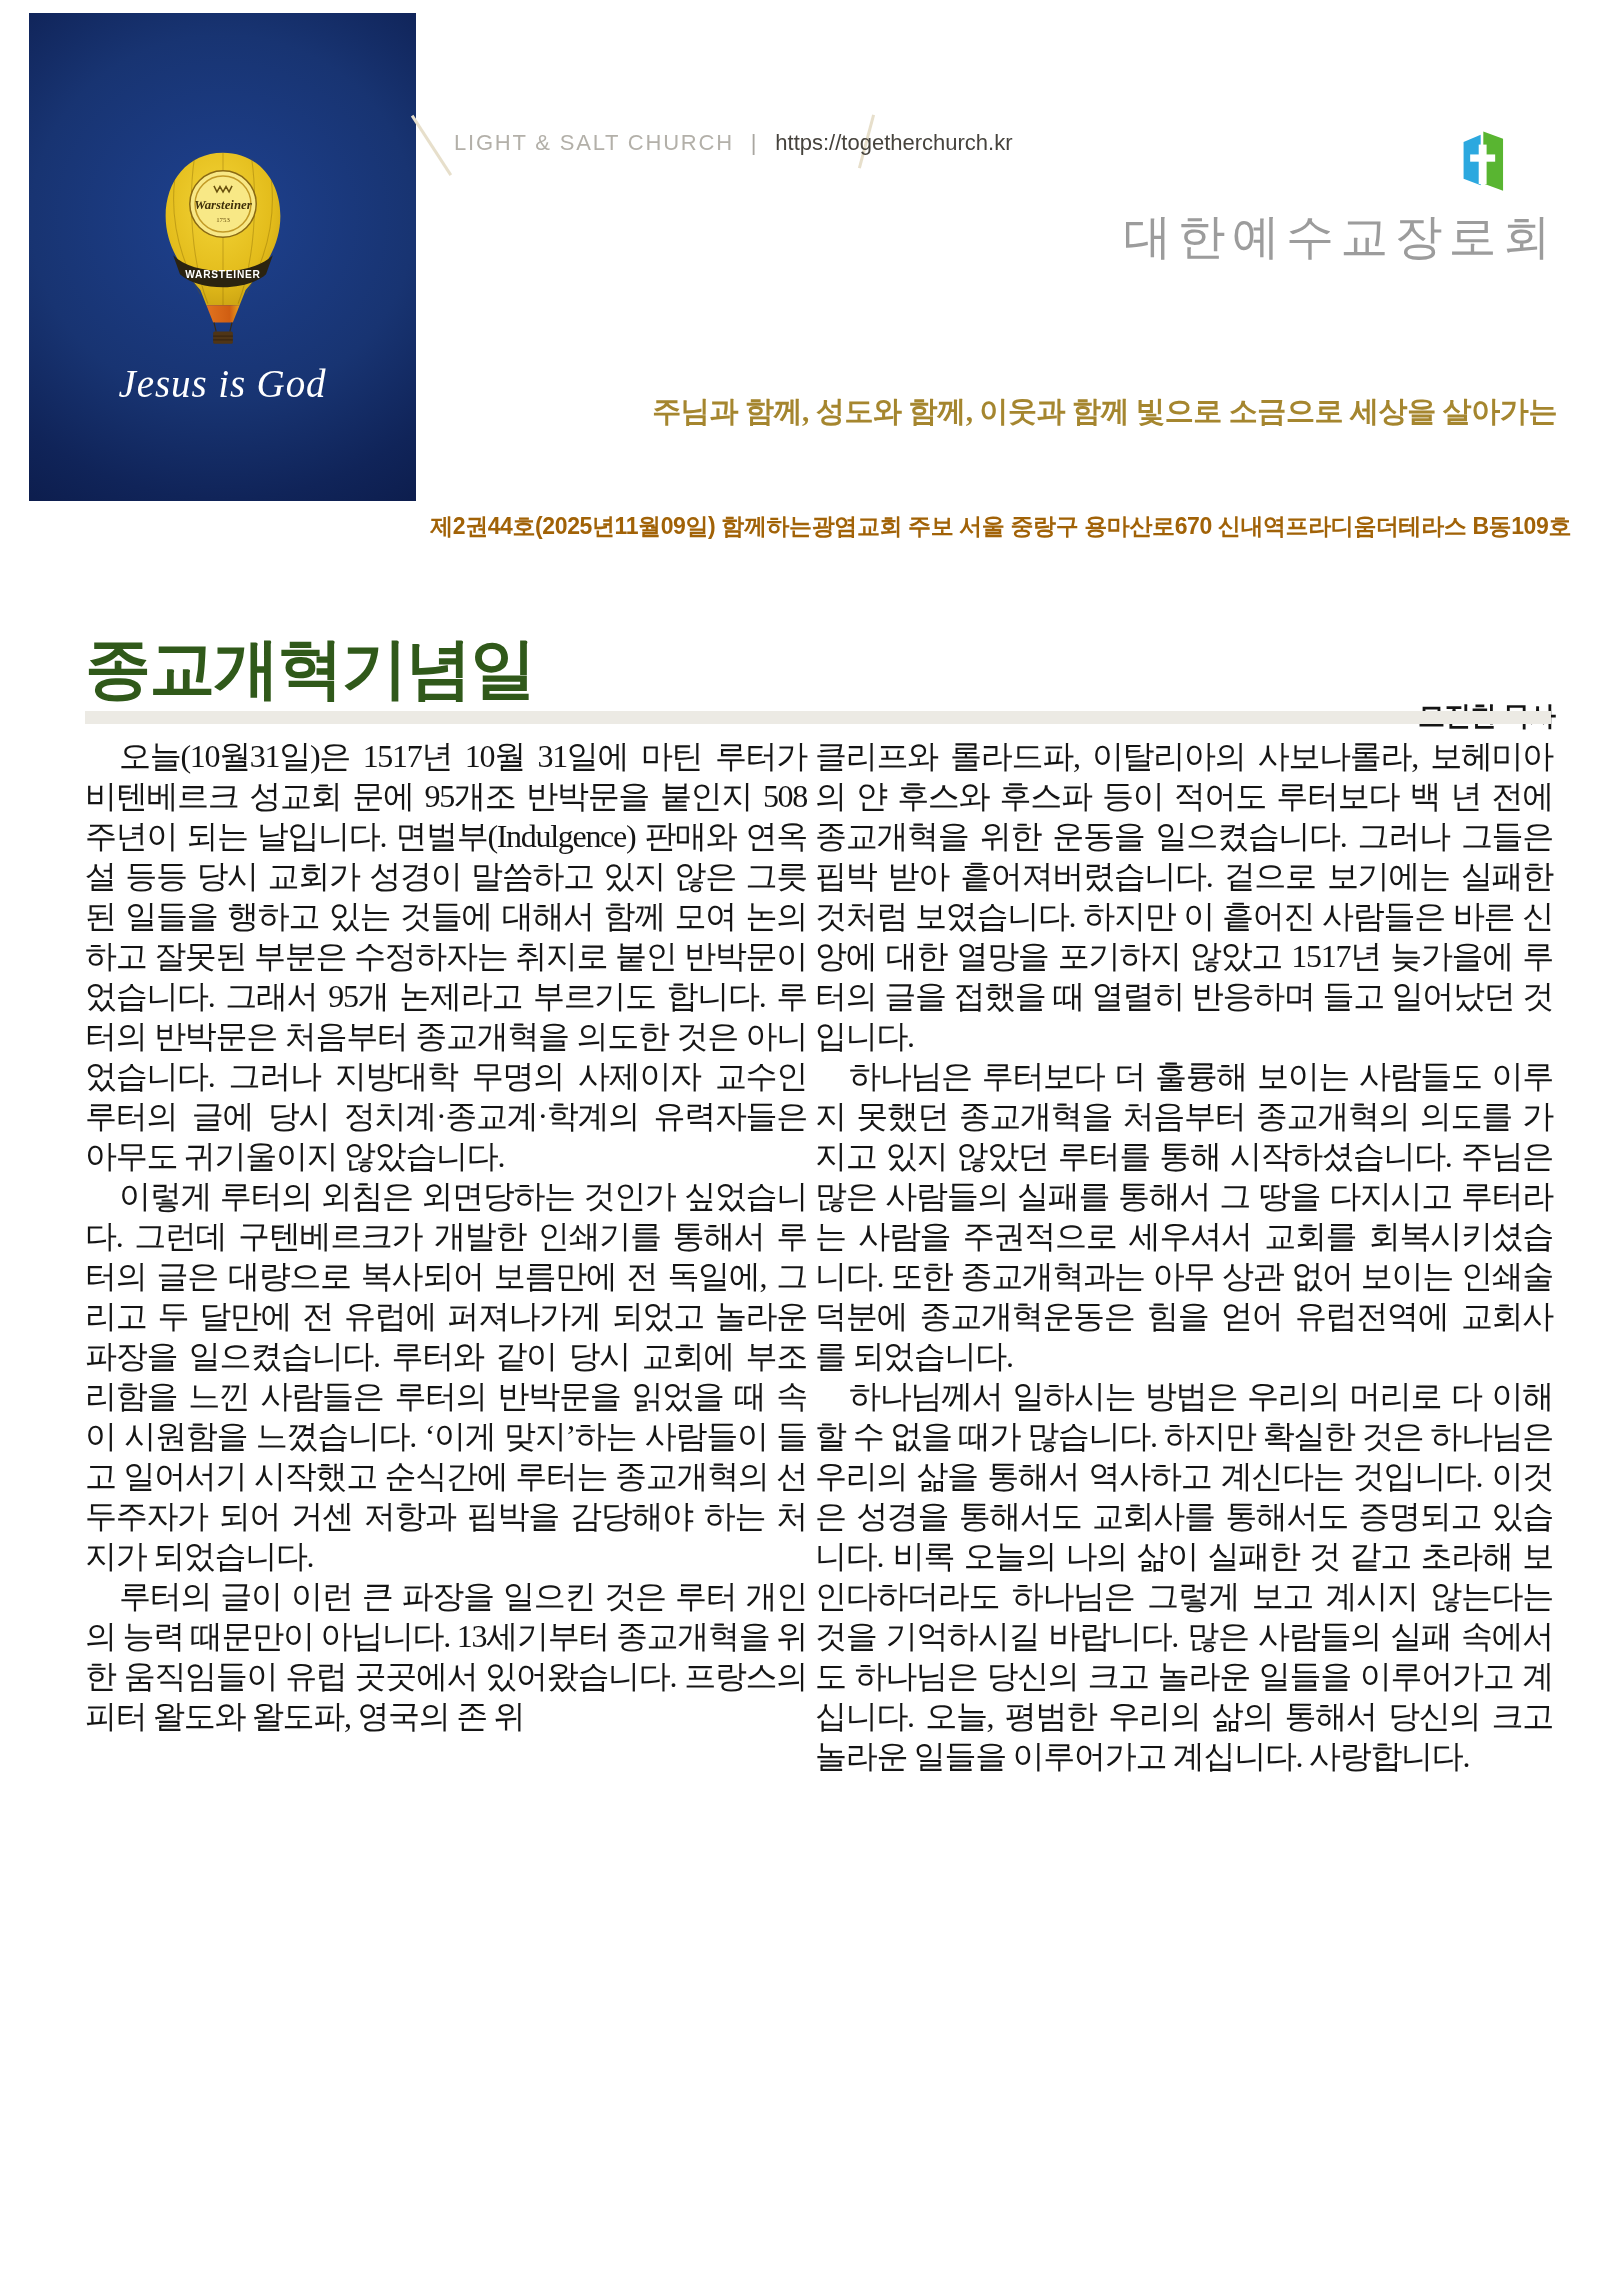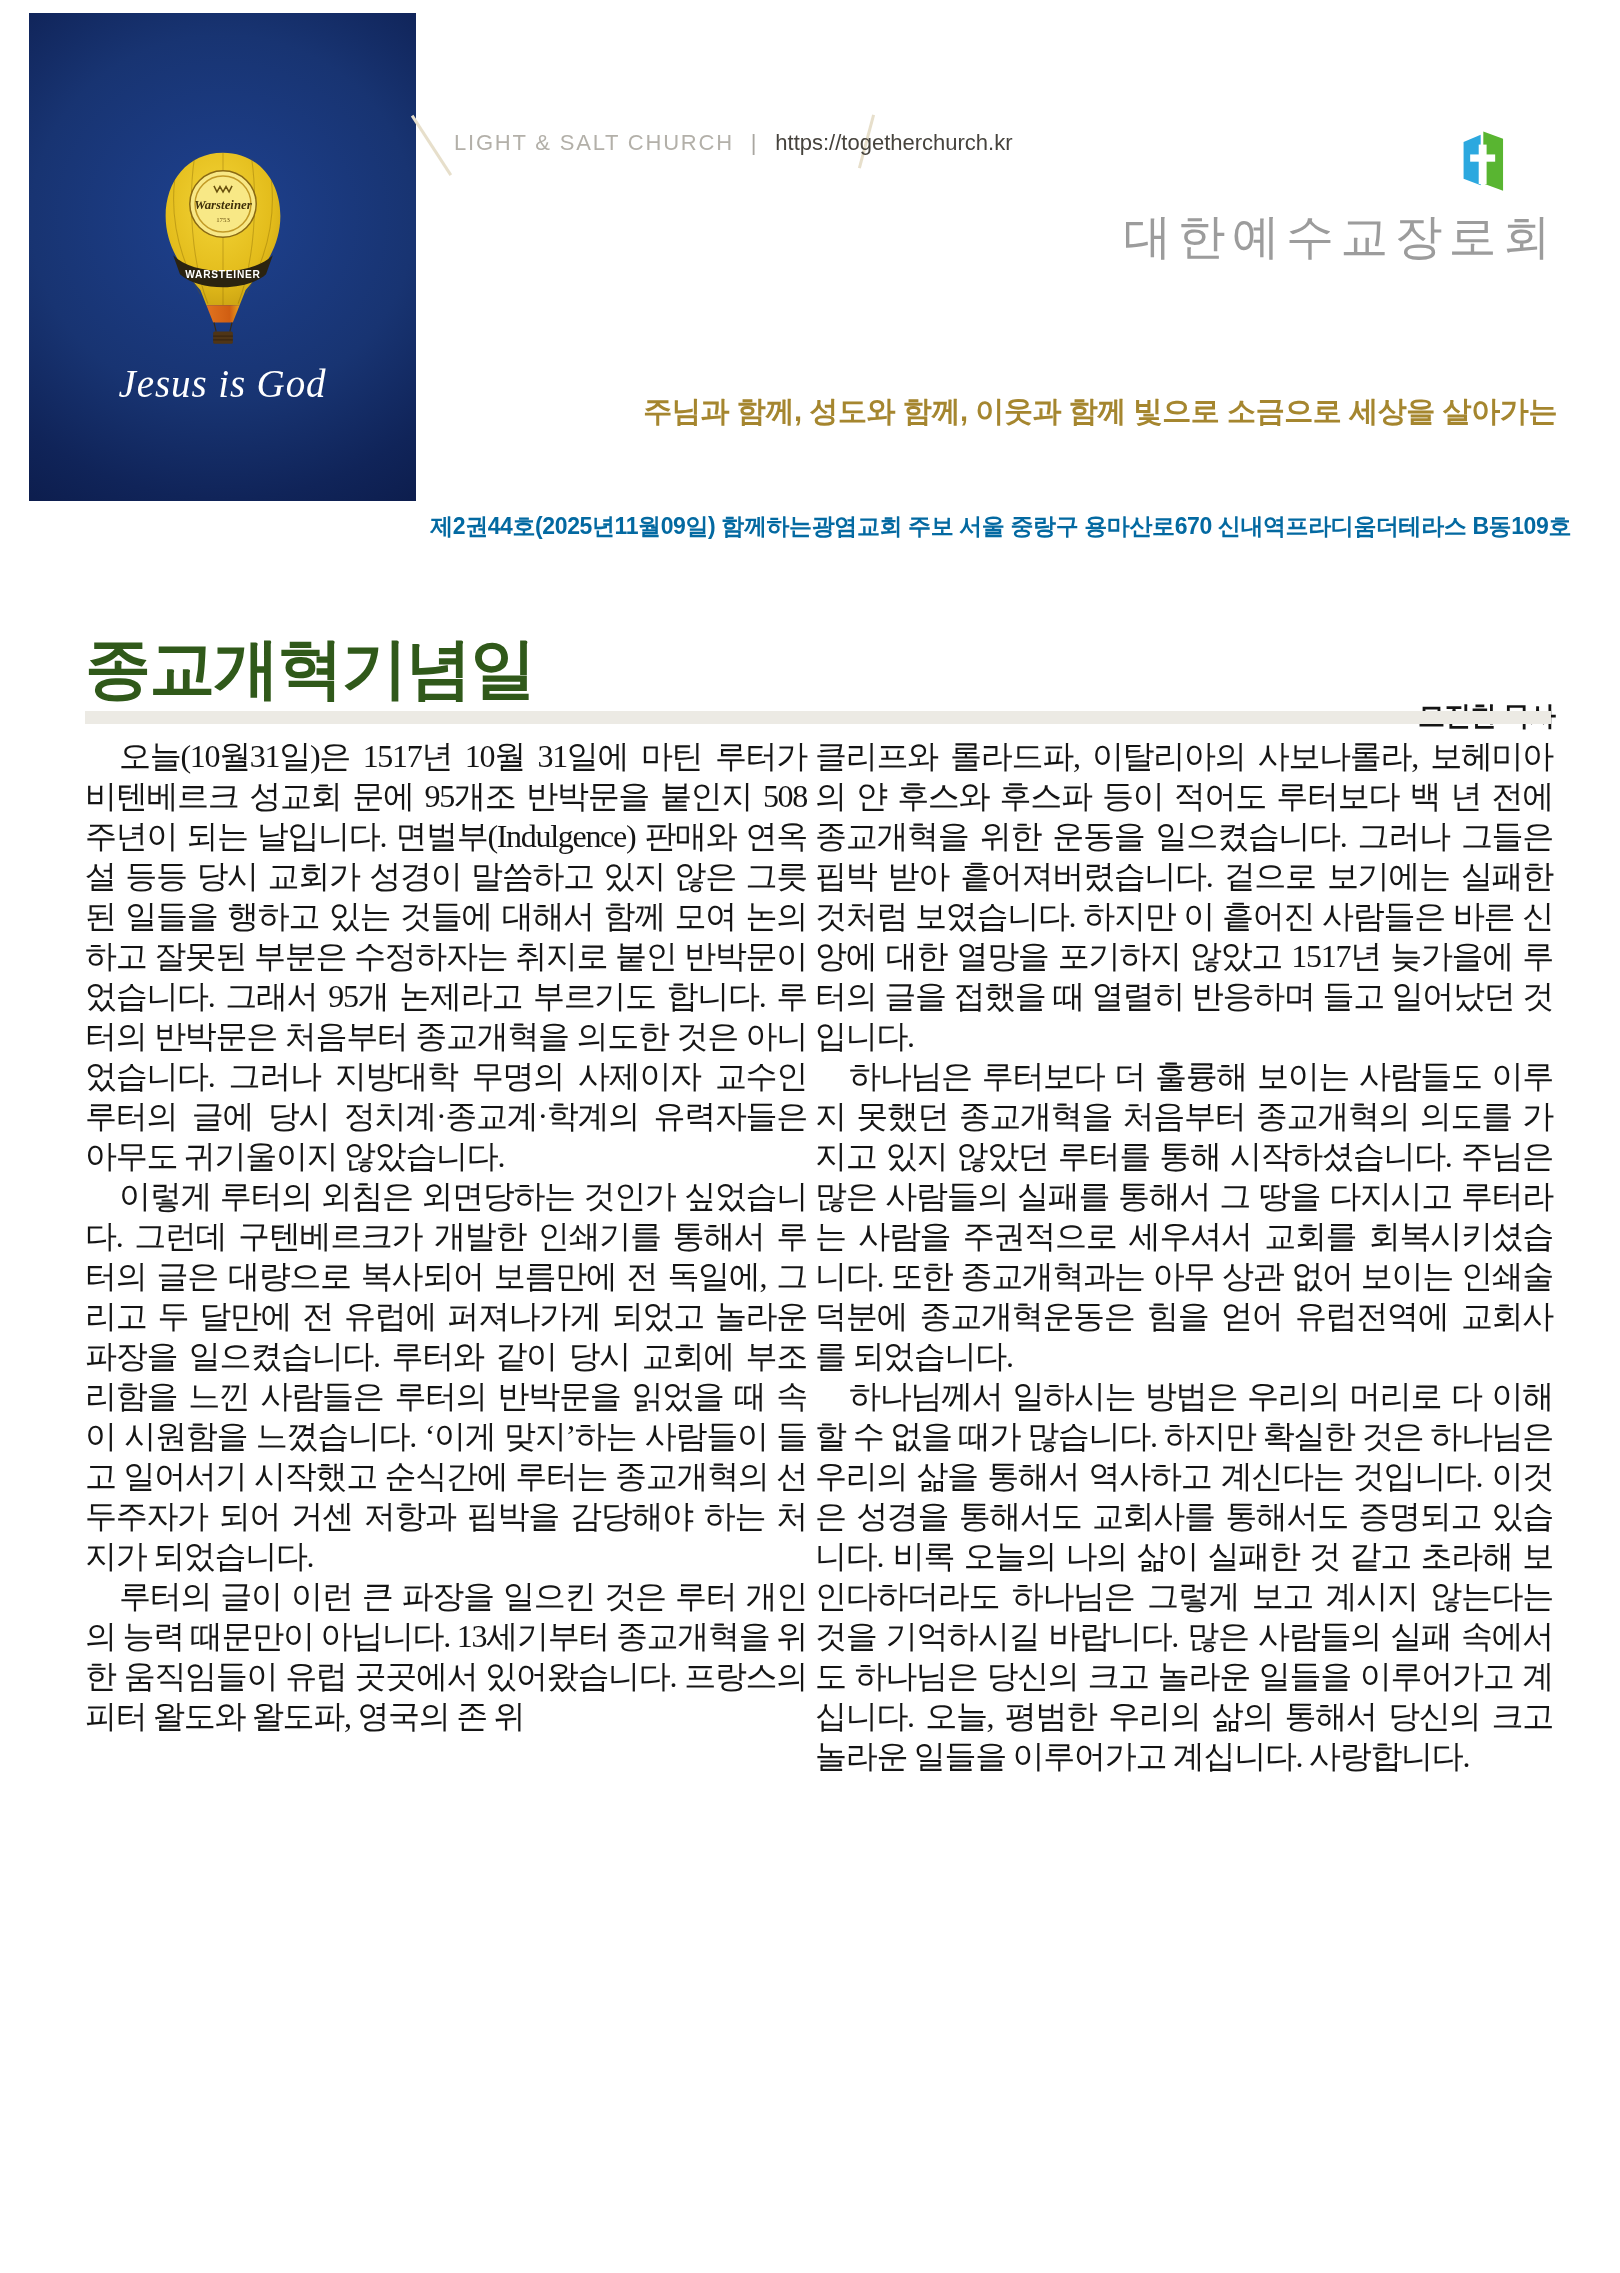--- a/index.html
+++ b/index.html
@@ -39,26 +39,26 @@
     font-size:48px; color:#9c9c9c; letter-spacing:6.2px; font-weight:500; white-space:nowrap;
   }
   .church-name {
     position:absolute; right:61px; top:258px; margin:0; text-align:right;
     font-size:112px; font-weight:800; letter-spacing:-2.7px; line-height:1.06; white-space:nowrap;
   }
   .church-name .gray  { color:#7d7d7d; }
   .church-name .green { color:#16523c; }
   .motto {
     position:absolute; right:64px; top:392px; text-align:right;
-    font-family:Liberation Sans, sans-serif; font-weight:600;
+    font-family:Liberation Serif, serif; font-weight:600;
     font-size:29px; color:#a5862f; letter-spacing:-0.4px; white-space:nowrap;
   }
   .issue-line {
     position:absolute; right:50px; top:511px; text-align:right;
-    font-size:23px; color:#0369a1; font-weight:600; letter-spacing:-0.4px; white-space:nowrap;
+    font-size:23px; color:#a16207; font-weight:600; letter-spacing:-0.4px; white-space:nowrap;
   }
 
   
   .article-title {
     position:absolute; left:85px; top:624px; margin:0;
     font-size:66px; font-weight:800; color:#30591a; letter-spacing:-1.8px;
   }
   .article-author {
     position:absolute; right:66px; top:698px;
     font-size:27px; color:#141414; font-weight:600; letter-spacing:-0.9px;

